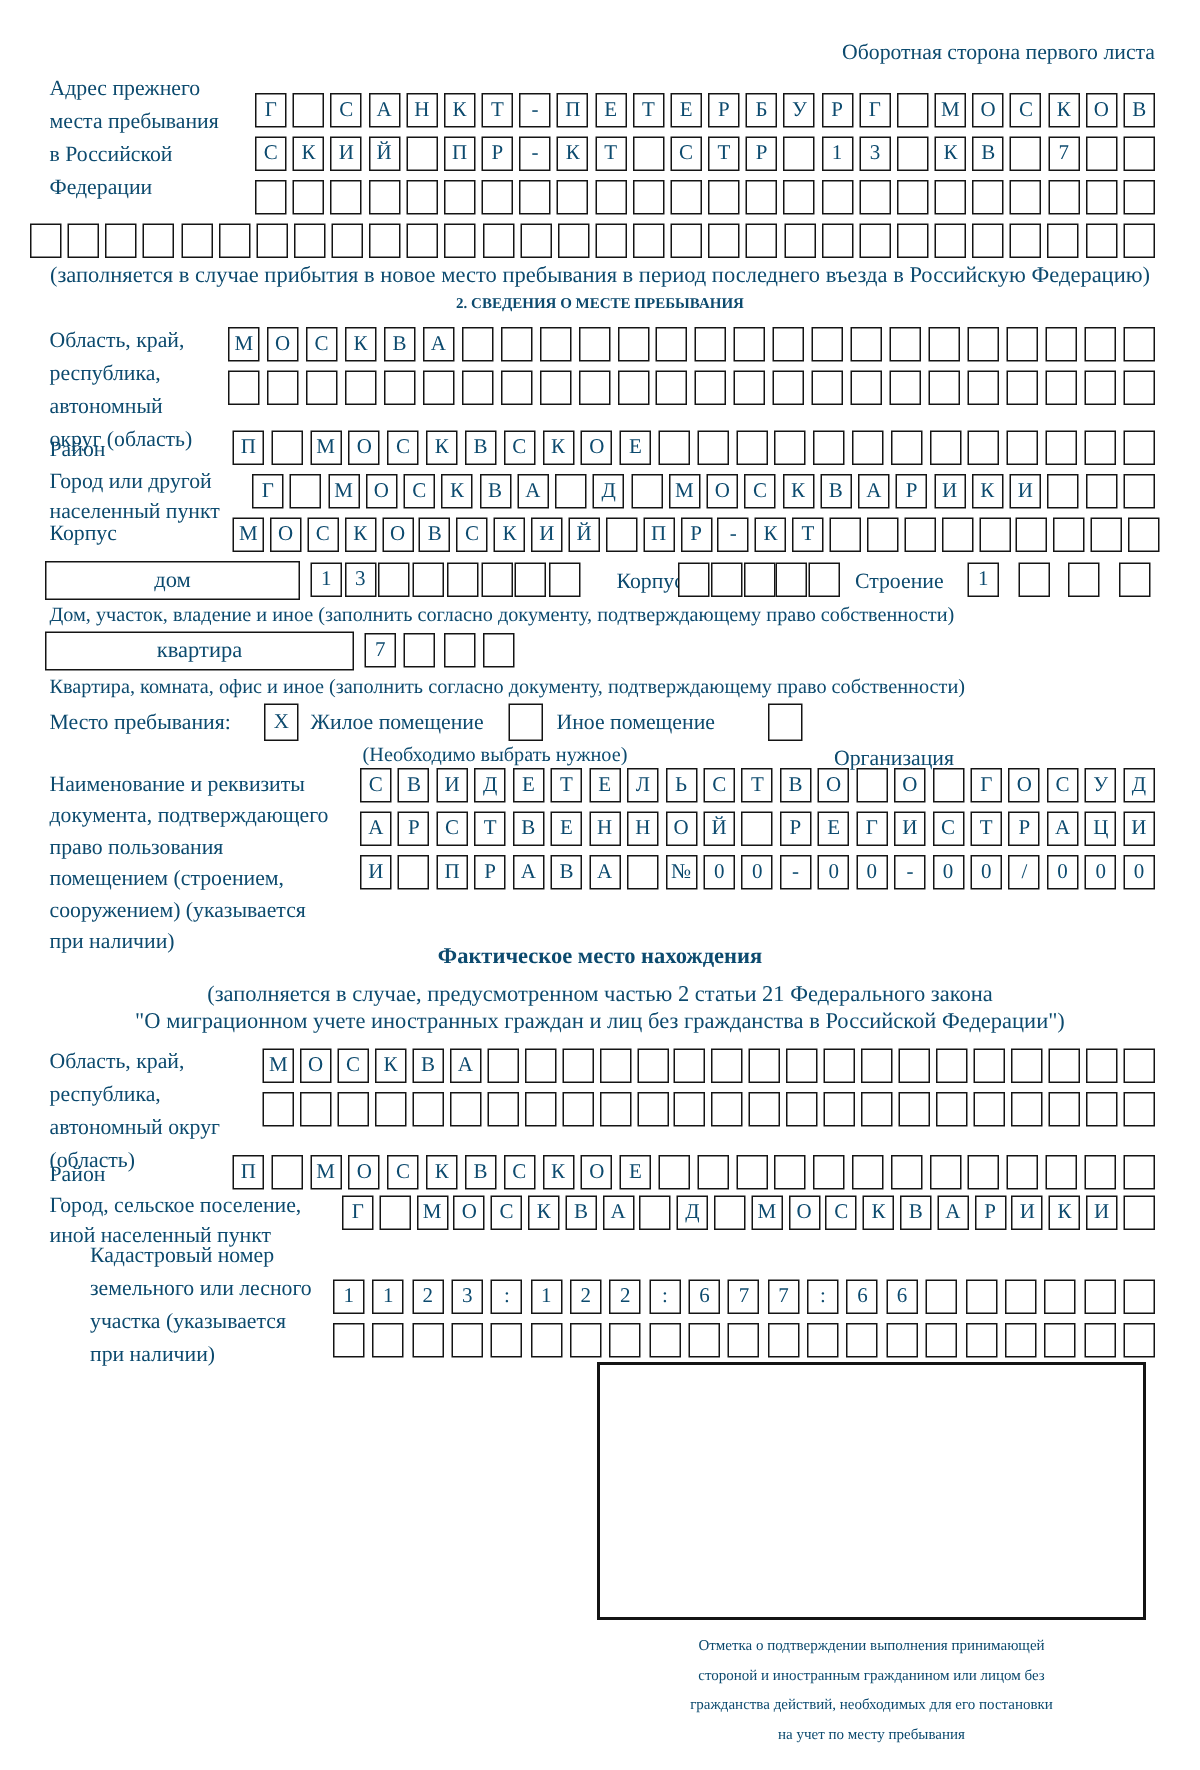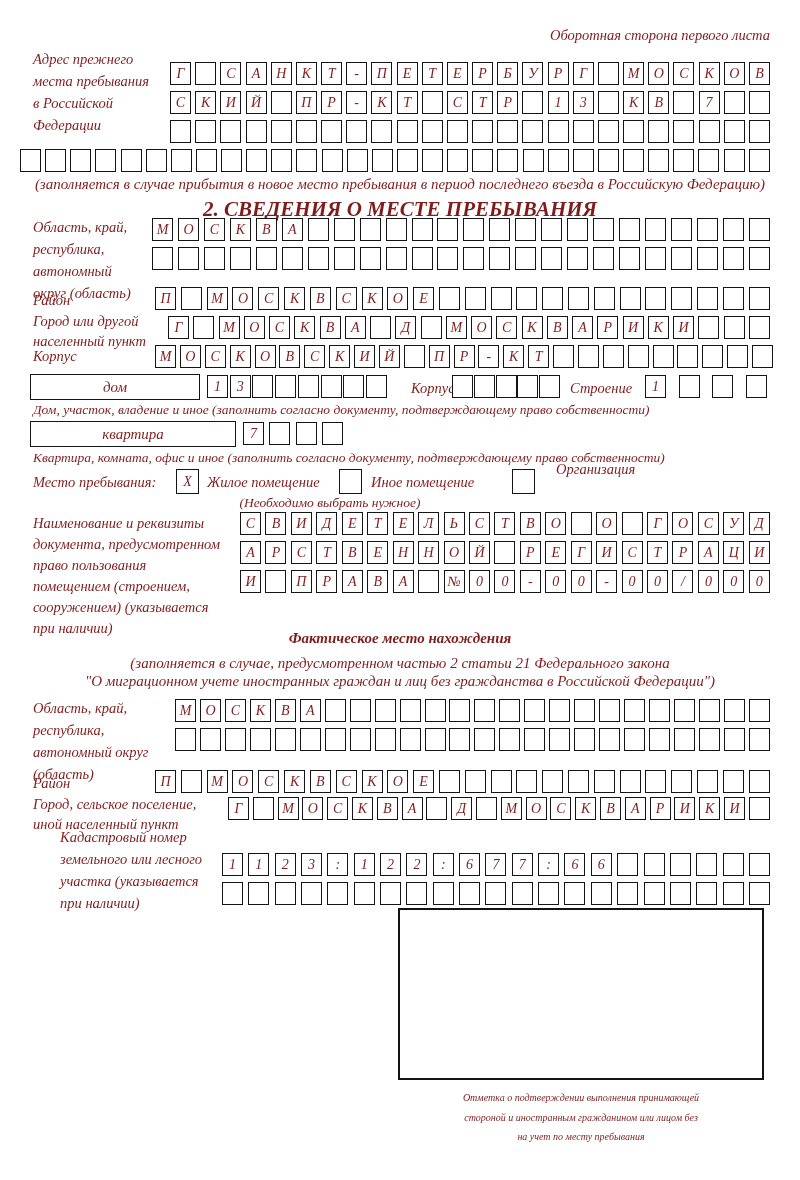--- a/index.html
+++ b/index.html
@@ -1,26 +1,26 @@
 <!DOCTYPE html>
 <html><head>
 <meta charset="utf-8">
 <style>
   html,body{margin:0;padding:0;background:#fff;}
   .page{
-    position:relative;width:800px;height:1180px;background:#fff;color:#7f1d1d;
-    font-family:"Liberation Serif","DejaVu Serif",serif;overflow:hidden;font-style:italic;
+    position:relative;width:800px;height:1180px;background:#fff;color:#0c4a6e;
+    font-family:"Liberation Serif","DejaVu Serif",serif;overflow:hidden;
   }
   .abs{position:absolute;}
   .label{font-size:14.5px;line-height:22px;white-space:nowrap;}
   .label.lh20{line-height:20px;}
   .label.lh21{line-height:21px;}
   .note{font-size:15px;white-space:nowrap;}
   .center{text-align:center;}
-  .title{font-weight:bold;font-size:21px;white-space:nowrap;}
+  .title{font-weight:bold;font-size:10px;white-space:nowrap;}
   .cells{display:flex;justify-content:space-between;}
   .cell{
     width:21px;height:23px;border:1.8px solid #141414;box-sizing:border-box;
     display:flex;align-items:center;justify-content:center;
     font-size:14px;line-height:1;flex:0 0 auto;background:#fff;
   }
   .boxfield{
     border:1.8px solid #141414;box-sizing:border-box;height:26px;
     display:flex;align-items:center;justify-content:center;font-size:15px;background:#fff;
   }
@@ -341,26 +341,26 @@
       <div class="cell"></div>
     </div>
   <div class="abs note" style="left:33px;top:450px;font-size:13.5px;">Квартира, комната, офис и иное (заполнить согласно документу, подтверждающему право собственности)</div>
 
   <div class="abs label" style="left:33px;top:471px;">Место пребывания:</div>
   <div class="abs checkbox" style="left:176px;top:469px;">X</div>
   <div class="abs label" style="left:207px;top:471px;">Жилое помещение</div>
   <div class="abs checkbox" style="left:339px;top:469px;"></div>
   <div class="abs label" style="left:371px;top:471px;">Иное помещение</div>
   <div class="abs checkbox" style="left:512px;top:469px;"></div>
-  <div class="abs label" style="left:556px;top:458px;">Организация</div>
+  <div class="abs label" style="left:556px;top:495px;">Организация</div>
   <div class="abs note center" style="left:80px;top:495px;width:500px;font-size:13.5px;">(Необходимо выбрать нужное)</div>
 
   <div class="abs label lh21" style="left:33px;top:513px;">
     <div>Наименование и реквизиты</div>
-    <div>документа, предусмотренном</div>
+    <div>документа, подтверждающего</div>
     <div>право пользования</div>
     <div>помещением (строением,</div>
     <div>сооружением) (указывается</div>
     <div>при наличии)</div>
   </div>
   <div class="abs cells" style="left:240px;top:512px;width:530px;">
       <div class="cell">С</div>
       <div class="cell">В</div>
       <div class="cell">И</div>
       <div class="cell">Д</div>
@@ -599,16 +599,17 @@
       <div class="cell"></div>
       <div class="cell"></div>
       <div class="cell"></div>
       <div class="cell"></div>
     </div>
 
   <div class="abs bigbox" style="left:398px;top:908px;width:366px;height:172px;"></div>
   <div class="abs caption center" style="left:388px;top:1088px;width:386px;">
     <div>Отметка о подтверждении выполнения принимающей</div>
     <div>стороной и иностранным гражданином или лицом без</div>
+    <div>гражданства действий, необходимых для его постановки</div>
     <div>на учет по месту пребывания</div>
   </div>
 
 </div>
 
 </body></html>

